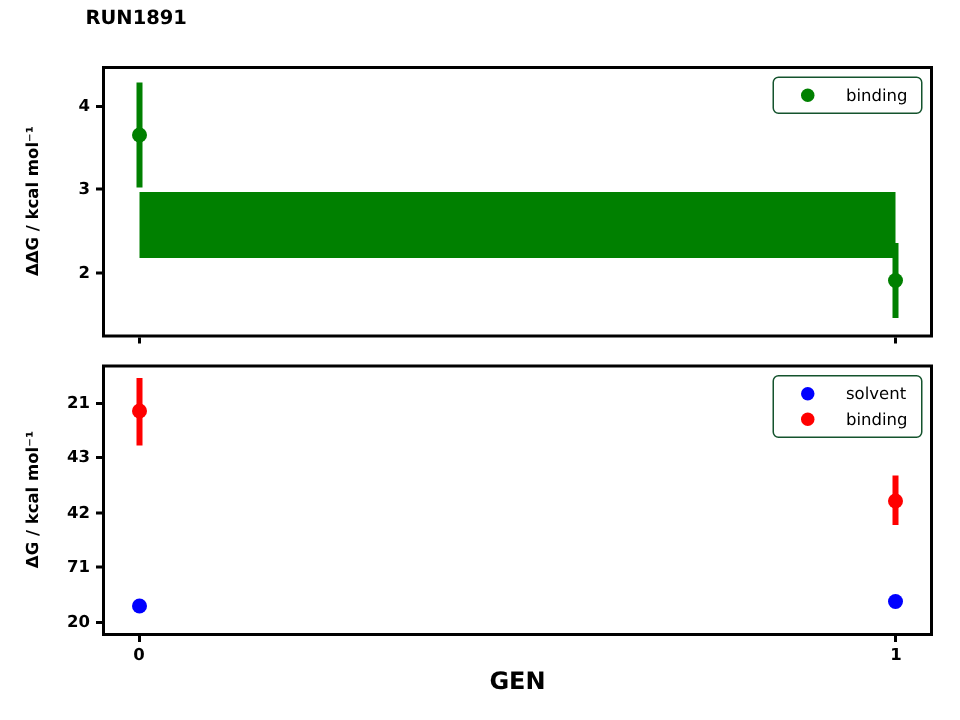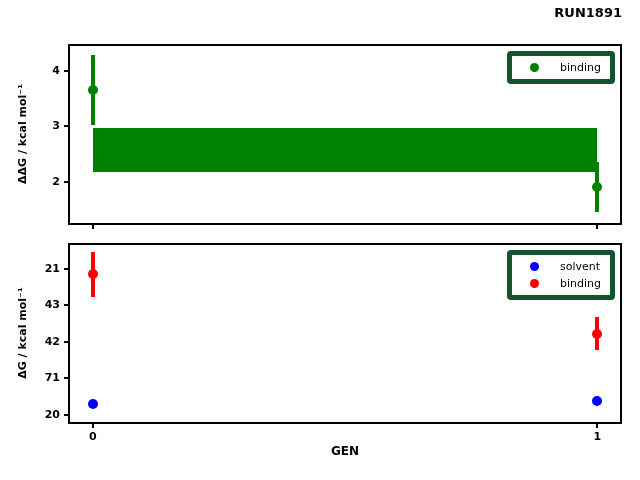--- a/index.html
+++ b/index.html
@@ -1,54 +1,54 @@
 <!DOCTYPE html>
 <html><head>
 <meta charset="utf-8">
 <style>
   html,body{margin:0;padding:0;background:#fff;}
   .figure{
     position:relative;width:640px;height:480px;background:#ffffff;
     font-family:"DejaVu Sans",sans-serif;color:#000;overflow:hidden;
   }
   .fig-title{
-    position:absolute;left:68px;top:5px;width:554px;text-align:right;
+    position:absolute;left:57px;top:5px;width:554px;text-align:left;
     font-size:13px;font-weight:bold;
   }
   .axes{
     position:absolute;border:2px solid #000;background:#fff;box-sizing:content-box;
   }
   .ax-top{left:68px;top:44px;width:550px;height:177px;}
   .ax-bottom{left:68px;top:243px;width:550px;height:177px;}
   .ylabel{
     position:absolute;font-size:11px;font-weight:bold;white-space:nowrap;
     transform:translate(-50%,-50%) rotate(-90deg);
   }
   .ylabel-top{left:22px;top:134px;}
   .ylabel-bottom{left:22px;top:333px;}
   .xlabel{
     position:absolute;left:68px;top:444px;width:554px;text-align:center;
-    font-size:12px;font-weight:bold;
+    font-size:16px;font-weight:bold;
   }
   .ytick{position:absolute;width:4px;height:2px;background:#000;left:-6px;}
   .xtick{position:absolute;width:2px;height:4px;background:#000;}
   .ytick-label{
     position:absolute;left:-46px;width:36px;text-align:right;
     font-size:11px;font-weight:bold;height:14px;line-height:14px;
   }
   .xtick-label{
     position:absolute;width:24px;text-align:center;
     font-size:11px;font-weight:bold;height:14px;line-height:14px;
   }
   .band{position:absolute;}
   .errbar{position:absolute;width:4px;}
   .marker{position:absolute;width:10px;height:10px;border-radius:50%;}
   .legend{
     position:absolute;top:5px;right:5px;background:rgba(255,255,255,0.9);
-    border:5px solid #14532d;border-radius:4px;padding:5px 9px 5px 7px;
+    border:1px solid #14532d;border-radius:4px;padding:5px 9px 5px 7px;
     display:flex;flex-direction:column;gap:4px;z-index:5;
   }
   .legend-row{display:flex;align-items:center;gap:9px;white-space:nowrap;}
   .legend-handle{width:32px;display:flex;align-items:center;justify-content:center;}
   .legend-dot{width:9px;height:9px;border-radius:50%;display:inline-block;}
   .legend-dotted{width:32px;height:0;border-top:2px dotted;display:inline-block;}
   .legend-label{font-size:11px;font-weight:normal;}
 </style>
 </head>
 <body>

